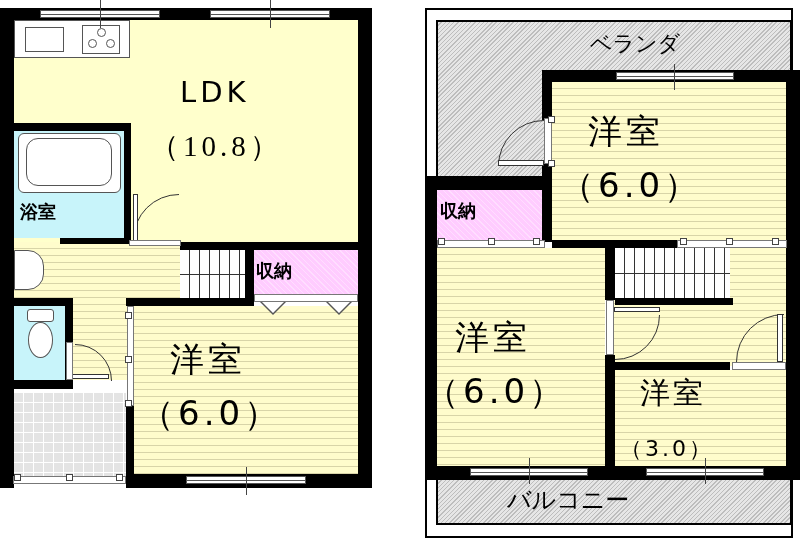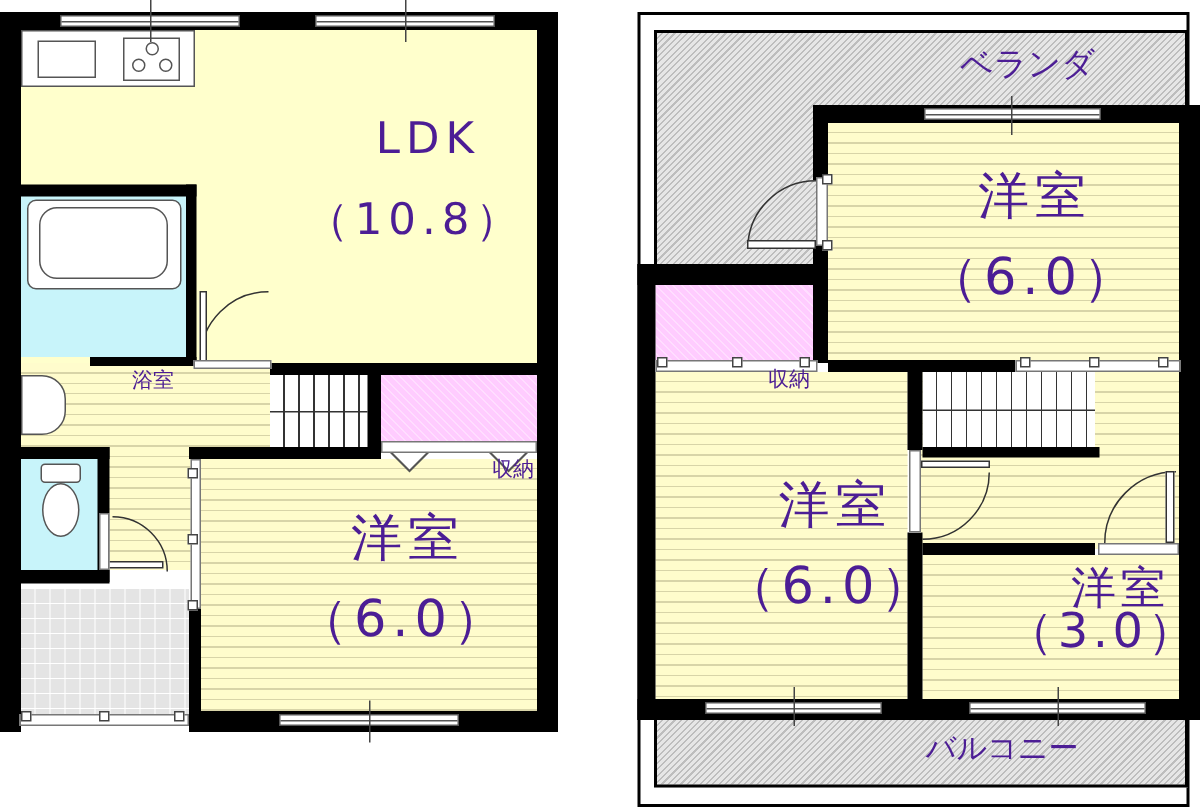--- a/index.html
+++ b/index.html
@@ -14,24 +14,24 @@
     background-image: repeating-linear-gradient(45deg, transparent 0, transparent 3px, rgba(255,255,255,0.35) 3px, rgba(255,255,255,0.35) 4px); }
   .hatch { position: absolute; background-color: #e6e6e6;
     background-image: repeating-linear-gradient(135deg, transparent 0, transparent 2px, #bdbdbd 2px, #bdbdbd 3px); }
   .tile { position: absolute; background-color: #e4e4e4;
     background-image: linear-gradient(#fff 1px, transparent 1px), linear-gradient(90deg, #fff 1px, transparent 1px);
     background-size: 10px 10px; }
   .win { position: absolute; background: #fff; border: 1px solid #555; box-sizing: border-box; }
   .win::after { content: ""; position: absolute; left: 0; right: 0; top: 50%; height: 1px; background: #555; }
   .winline { position: absolute; width: 1px; background: #444; }
   .opening { position: absolute; background: #fff; border: 1px solid #777; box-sizing: border-box; }
-  .label { position: absolute; color: #4c1d95; text-align: right; white-space: nowrap; line-height: 1; }
+  .label { position: absolute; color: #000000; text-align: left; white-space: nowrap; line-height: 1; }
   .big { font-size: 29px; letter-spacing: 4px; }
   .mid { font-size: 34px; letter-spacing: 4px; }
-  .sm { font-size: 14px; font-weight: normal; margin-top: 44px; }
+  .sm { font-size: 18px; font-weight: bold; }
   .stairs { position: absolute; background: #fff;
     background-image: repeating-linear-gradient(to right, transparent 0, transparent 9px, #333 9px, #333 10px); }
   .stairs::after { content: ""; position: absolute; left: 0; right: 0; top: 50%; height: 1px; background: #333; }
   .door-arc { position: absolute; border: 1px solid #333; box-sizing: border-box; }
   .door-leaf { position: absolute; background: #fff; border: 1px solid #333; box-sizing: border-box; }
   .hinge { position: absolute; width: 7px; height: 7px; background: #fff; border: 1px solid #444; box-sizing: border-box; }
   .fixture { position: absolute; background: #fff; border: 1px solid #555; box-sizing: border-box; }
   .tri { position: absolute; width: 0; height: 0; border-left: 13px solid transparent; border-right: 13px solid transparent; border-top: 13px solid #555; }
   .tri::after { content: ""; position: absolute; left: -11px; top: -13px; border-left: 11px solid transparent; border-right: 11px solid transparent; border-top: 11px solid #fff; }
 </style>
@@ -99,21 +99,21 @@
   <div class="opening" style="left:127px;top:306px;width:7px;height:100px;"></div>
   <div class="hinge" style="left:125px;top:312px;"></div>
   <div class="hinge" style="left:125px;top:356px;"></div>
   <div class="hinge" style="left:125px;top:400px;"></div>
   <div class="opening" style="left:13px;top:476px;width:113px;height:8px;"></div>
   <div class="hinge" style="left:14px;top:474px;"></div>
   <div class="hinge" style="left:66px;top:474px;"></div>
   <div class="hinge" style="left:116px;top:474px;"></div>
 
   <div class="label big" style="left:180px;top:78px;width:140px;">LDK</div>
-  <div class="label big" style="left:150px;top:132px;width:200px;">（10.8）</div>
+  <div class="label big" style="left:150px;top:132px;width:200px;font-family:Liberation Serif, serif;">（10.8）</div>
   <div class="label sm" style="left:20px;top:203px;width:96px;">浴室</div>
   <div class="label sm" style="left:256px;top:262px;width:100px;">収納</div>
   <div class="label mid" style="left:170px;top:342px;width:140px;">洋室</div>
   <div class="label mid" style="left:140px;top:396px;width:200px;">（6.0）</div>
 </div>
 
 <div class="abs" style="left:420px;top:0;width:380px;height:538px;">
 
   <div class="abs" style="left:5px;top:8px;width:368px;height:530px;border:2px solid #000;background:#fff;"></div>
 
@@ -172,15 +172,15 @@
   <div class="win" style="left:226px;top:468px;width:118px;height:8px;"></div>
   <div class="winline" style="left:285px;top:458px;height:26px;"></div>
 
   <div class="label" style="left:170px;top:33px;width:140px;font-size:22px;">ベランダ</div>
   <div class="label mid" style="left:168px;top:114px;width:140px;">洋室</div>
   <div class="label mid" style="left:140px;top:168px;width:200px;">（6.0）</div>
   <div class="label sm" style="left:20px;top:202px;width:100px;">収納</div>
   <div class="label mid" style="left:35px;top:320px;width:140px;">洋室</div>
   <div class="label mid" style="left:5px;top:374px;width:200px;">（6.0）</div>
   <div class="label" style="left:220px;top:378px;width:140px;font-size:30px;letter-spacing:3px;">洋室</div>
-  <div class="label" style="left:200px;top:404px;width:180px;font-size:32px;letter-spacing:3px;">（3.0）</div>
-  <div class="label" style="left:109px;top:488px;width:190px;font-size:20px;">バルコニー</div>
+  <div class="label" style="left:200px;top:438px;width:180px;font-size:22px;letter-spacing:3px;">（3.0）</div>
+  <div class="label" style="left:87px;top:488px;width:190px;font-size:24px;">バルコニー</div>
 </div>
 
 </body></html>

